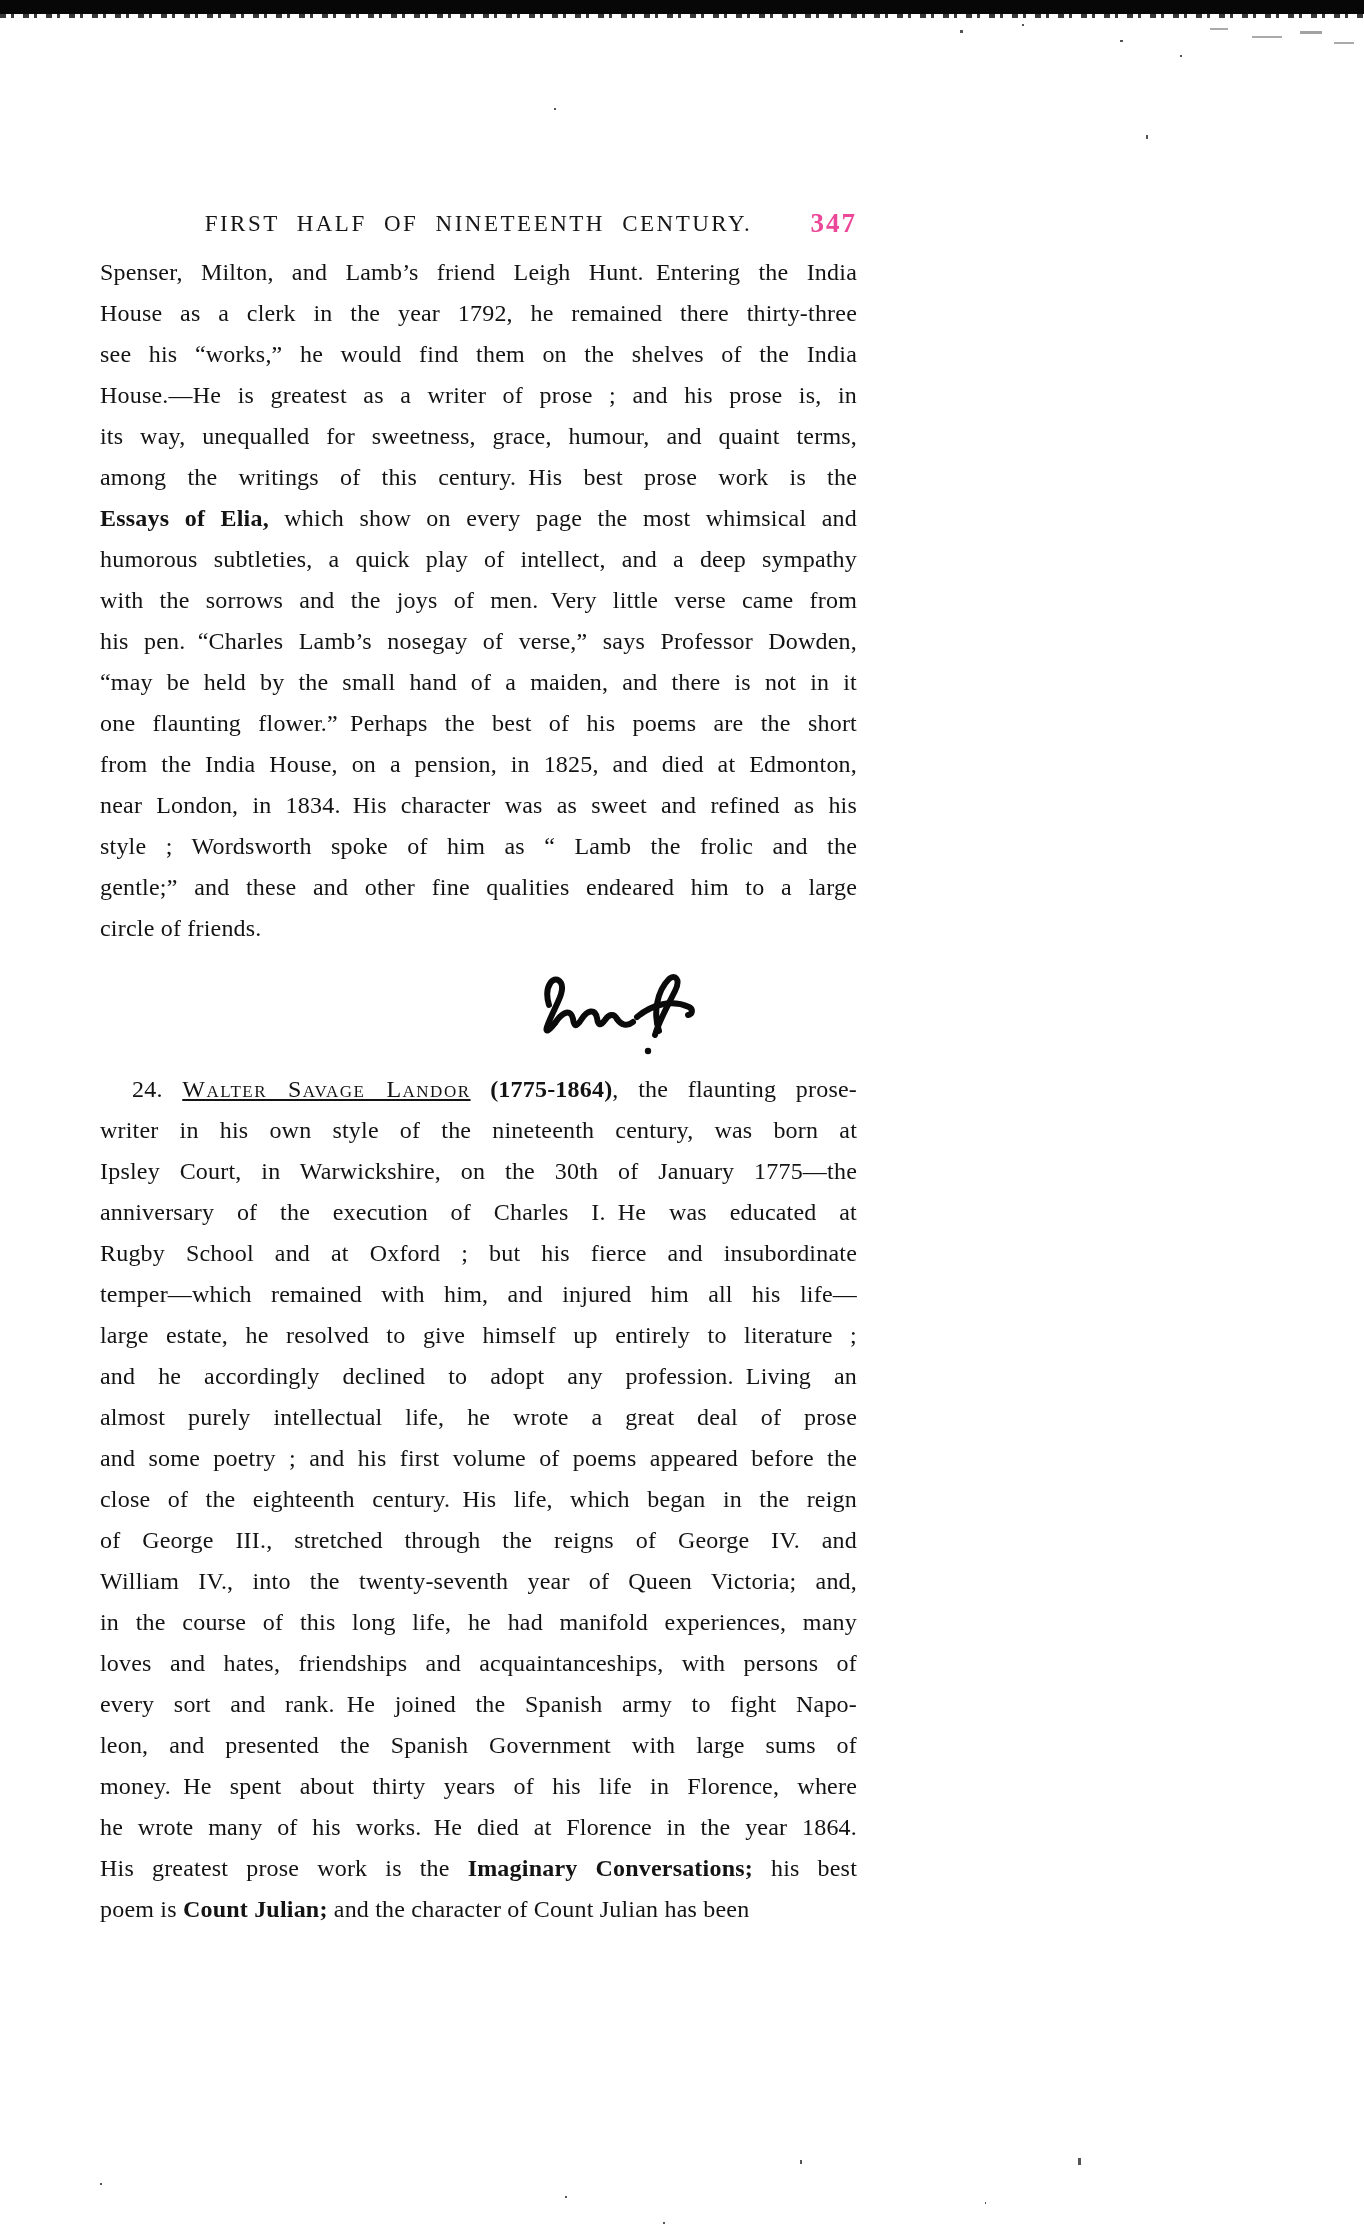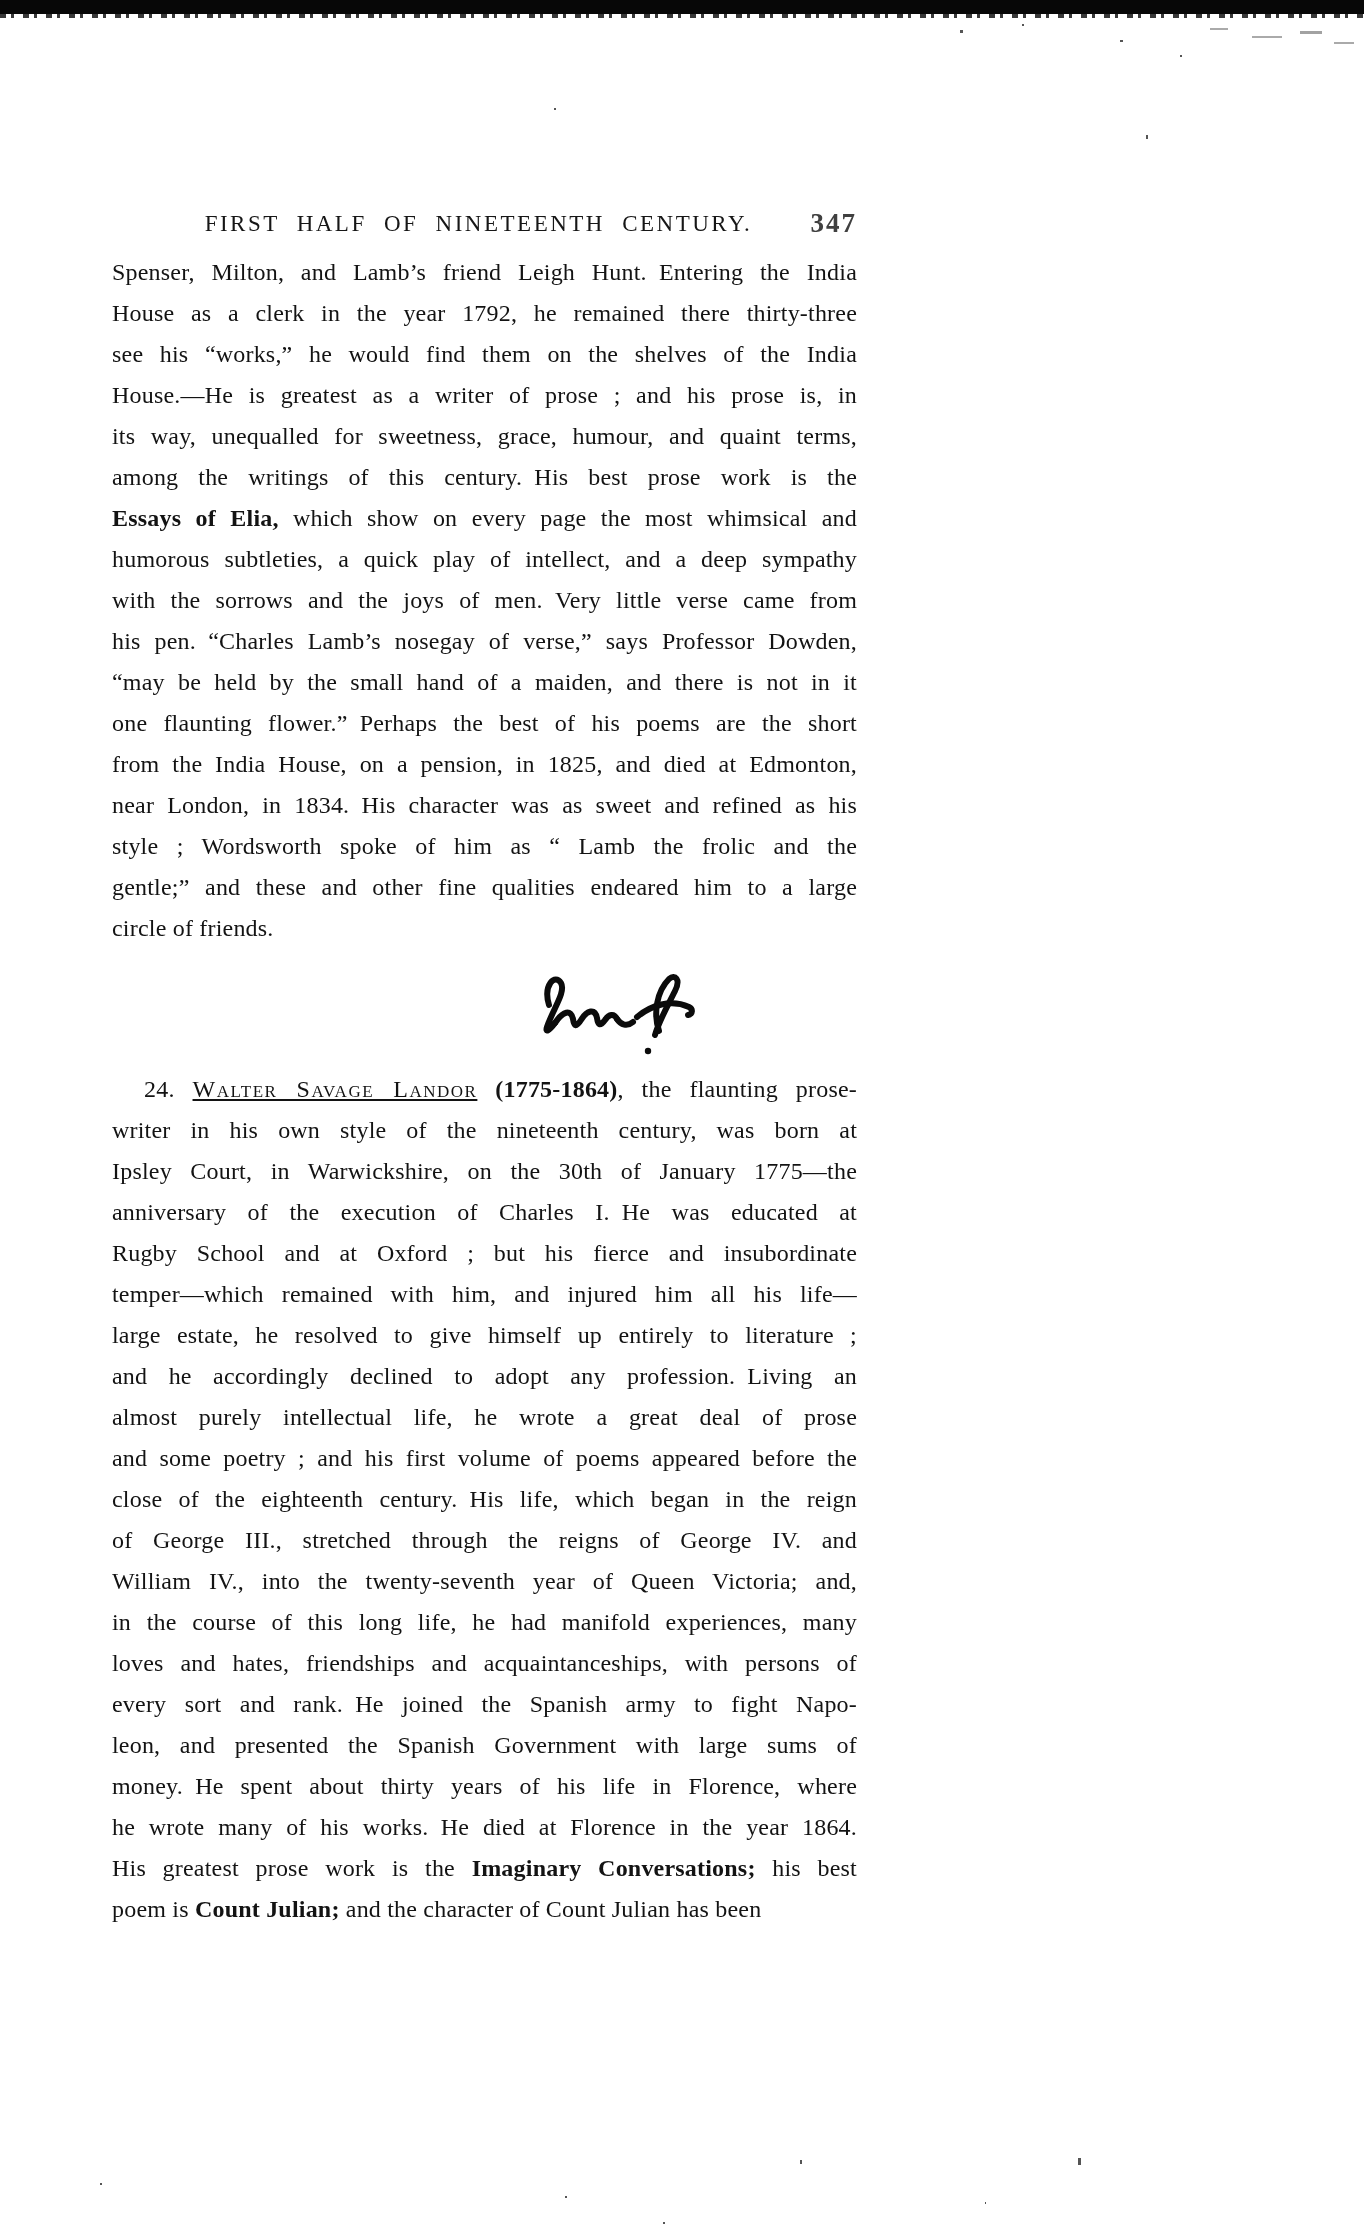--- a/index.html
+++ b/index.html
@@ -17,29 +17,28 @@
     content:"";position:absolute;left:0;top:14px;width:100%;height:4px;
     background:repeating-linear-gradient(90deg,#070707 0 6px,transparent 6px 11px,#070707 11px 14px,transparent 14px 23px);
     opacity:.8;
   }
   .noise span{position:absolute;background:#555;display:block;}
   .header{position:absolute;left:100px;width:757px;top:184px;text-align:center;margin-top:27px;}
   .header .title{
     font-size:23px;letter-spacing:2.5px;word-spacing:9px;color:#161616;
   }
   .header .pagenum{
-    position:absolute;right:0;top:-3px;font-size:27px;font-weight:bold;letter-spacing:2px;color:#404040;
+    position:absolute;right:0;top:-3px;font-size:27px;font-weight:bold;letter-spacing:2px;color:#ec4899;
   }
   .body{position:absolute;left:100px;width:757px;top:252px;}
   .line{
     font-size:24px;line-height:41px;height:41px;
     letter-spacing:0.2px;
     text-align:justify;text-align-last:justify;
     white-space:normal;
-    margin-left:12px;
   }
   .line.last{text-align-last:left;}
   .line.indent{padding-left:32px;}
   .b{font-weight:bold;}
   .sc{font-variant:small-caps;letter-spacing:1.5px;text-decoration:underline;}
   .sig-row{position:relative;height:120px;}
   .sig-row svg{position:absolute;left:435px;top:16px;}
 </style>
 </head>
 <body>

